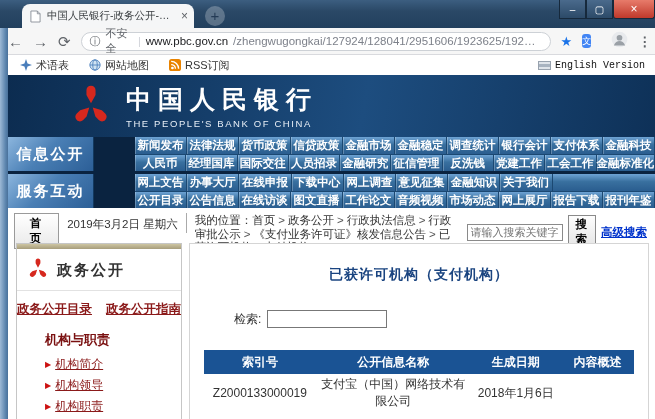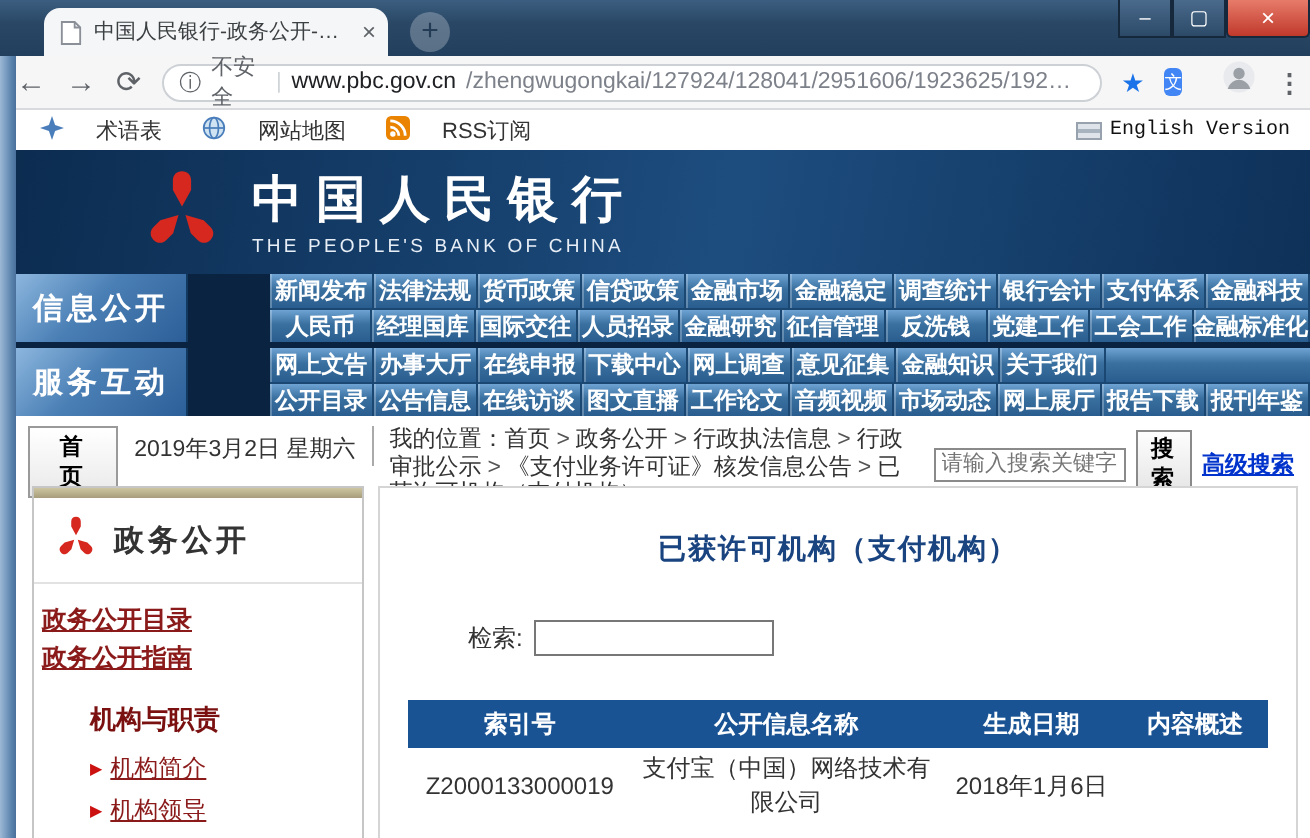--- a/index.html
+++ b/index.html
@@ -38,21 +38,21 @@
   .menu-dots { color:#5f6368; font-size:13px; font-weight:bold; }
 
   .left-border { position:absolute; top:28px; left:0; width:8px; bottom:0;
     background:linear-gradient(90deg,#9db9d6,#5b84ad 70%,#49709a); z-index:5; }
 
   
   .page { position:absolute; top:55px; left:8px; right:0; bottom:0; background:#fff; }
 
   .utilitybar { height:20px; display:flex; align-items:center; padding:0 10px 0 12px; gap:20px;
     font-size:11px; color:#333; }
-  .util-item { display:flex; align-items:flex-end; gap:16px; }
+  .util-item { display:flex; align-items:flex-end; gap:4px; }
   .english { margin-left:auto; display:flex; align-items:center; gap:4px; font-size:10px;
     font-family:"Liberation Mono", monospace; color:#111; }
   .flag-icon { width:13px; height:9px; border:1px solid #98a2ae;
     background:linear-gradient(180deg,#dfe4ea 33%,#a8b3c0 33%,#a8b3c0 66%,#dfe4ea 66%); }
 
   .banner { height:62px; background:linear-gradient(100deg,#0c2c50 0%,#16406d 35%,#1d4d7f 55%,#0e3158 100%);
     display:flex; align-items:center; padding-left:62px; gap:14px; }
   .bank-cn { color:#fff; font-size:25px; font-weight:bold; letter-spacing:7px;
     font-family:"Liberation Serif", serif; }
   .bank-en { color:#e7eef6; font-size:9.5px; letter-spacing:1.6px; margin-top:2px; }
@@ -85,21 +85,21 @@
   .bc-search input { width:96px; height:17px; border:1px solid #8a8a8a; font-size:11px; padding:0 3px; }
   .search-btn { border:1px solid #8a8a8a; background:linear-gradient(#fdfdfd,#e4e4e4);
     font-size:11.5px; font-weight:bold; padding:1px 7px; letter-spacing:1px; }
   .adv-link { color:#0033cc; font-weight:bold; text-decoration:underline; white-space:nowrap; cursor:pointer; }
 
   .content { display:flex; padding:3px 6px 0 8px; align-items:flex-start; }
   .sidebar { width:166px; border:1px solid #c6c6c6; background:#fff; height:300px; }
   .sb-top { height:5px; background:linear-gradient(180deg,#cdc5a1,#a79d7c); }
   .sb-head { display:flex; align-items:center; gap:8px; padding:8px 10px 7px; border-bottom:1px solid #e2e2e2; }
   .sb-title { font-size:15px; font-weight:bold; color:#333; letter-spacing:2px; }
-  .sb-links { display:flex; justify-content:center; gap:2px; padding:10px 4px 4px;flex-direction:column; }
+  .sb-links { display:flex; justify-content:center; gap:14px; padding:10px 4px 4px; }
   .sb-links a { color:#8b1a1a; font-weight:bold; font-size:12.5px; text-decoration:underline; cursor:pointer; white-space:nowrap; }
   .sb-section { padding:9px 0 2px 28px; }
   .sb-sec-title { font-size:13px; font-weight:bold; color:#7a1010; margin-bottom:5px; }
   .sb-item { line-height:21px; display:flex; align-items:center; gap:4px; }
   .sb-bullet { color:#cc1111; font-size:8px; }
   .sb-item a { color:#8b1a1a; font-size:12px; text-decoration:underline; cursor:pointer; }
 
   .main { flex:1; border:1px solid #d5d5d5; background:#fff; margin-left:7px; height:300px; }
   .main-title { text-align:center; margin-top:22px; font-size:14px; font-weight:bold;
     color:#1a4480; letter-spacing:1px; }

